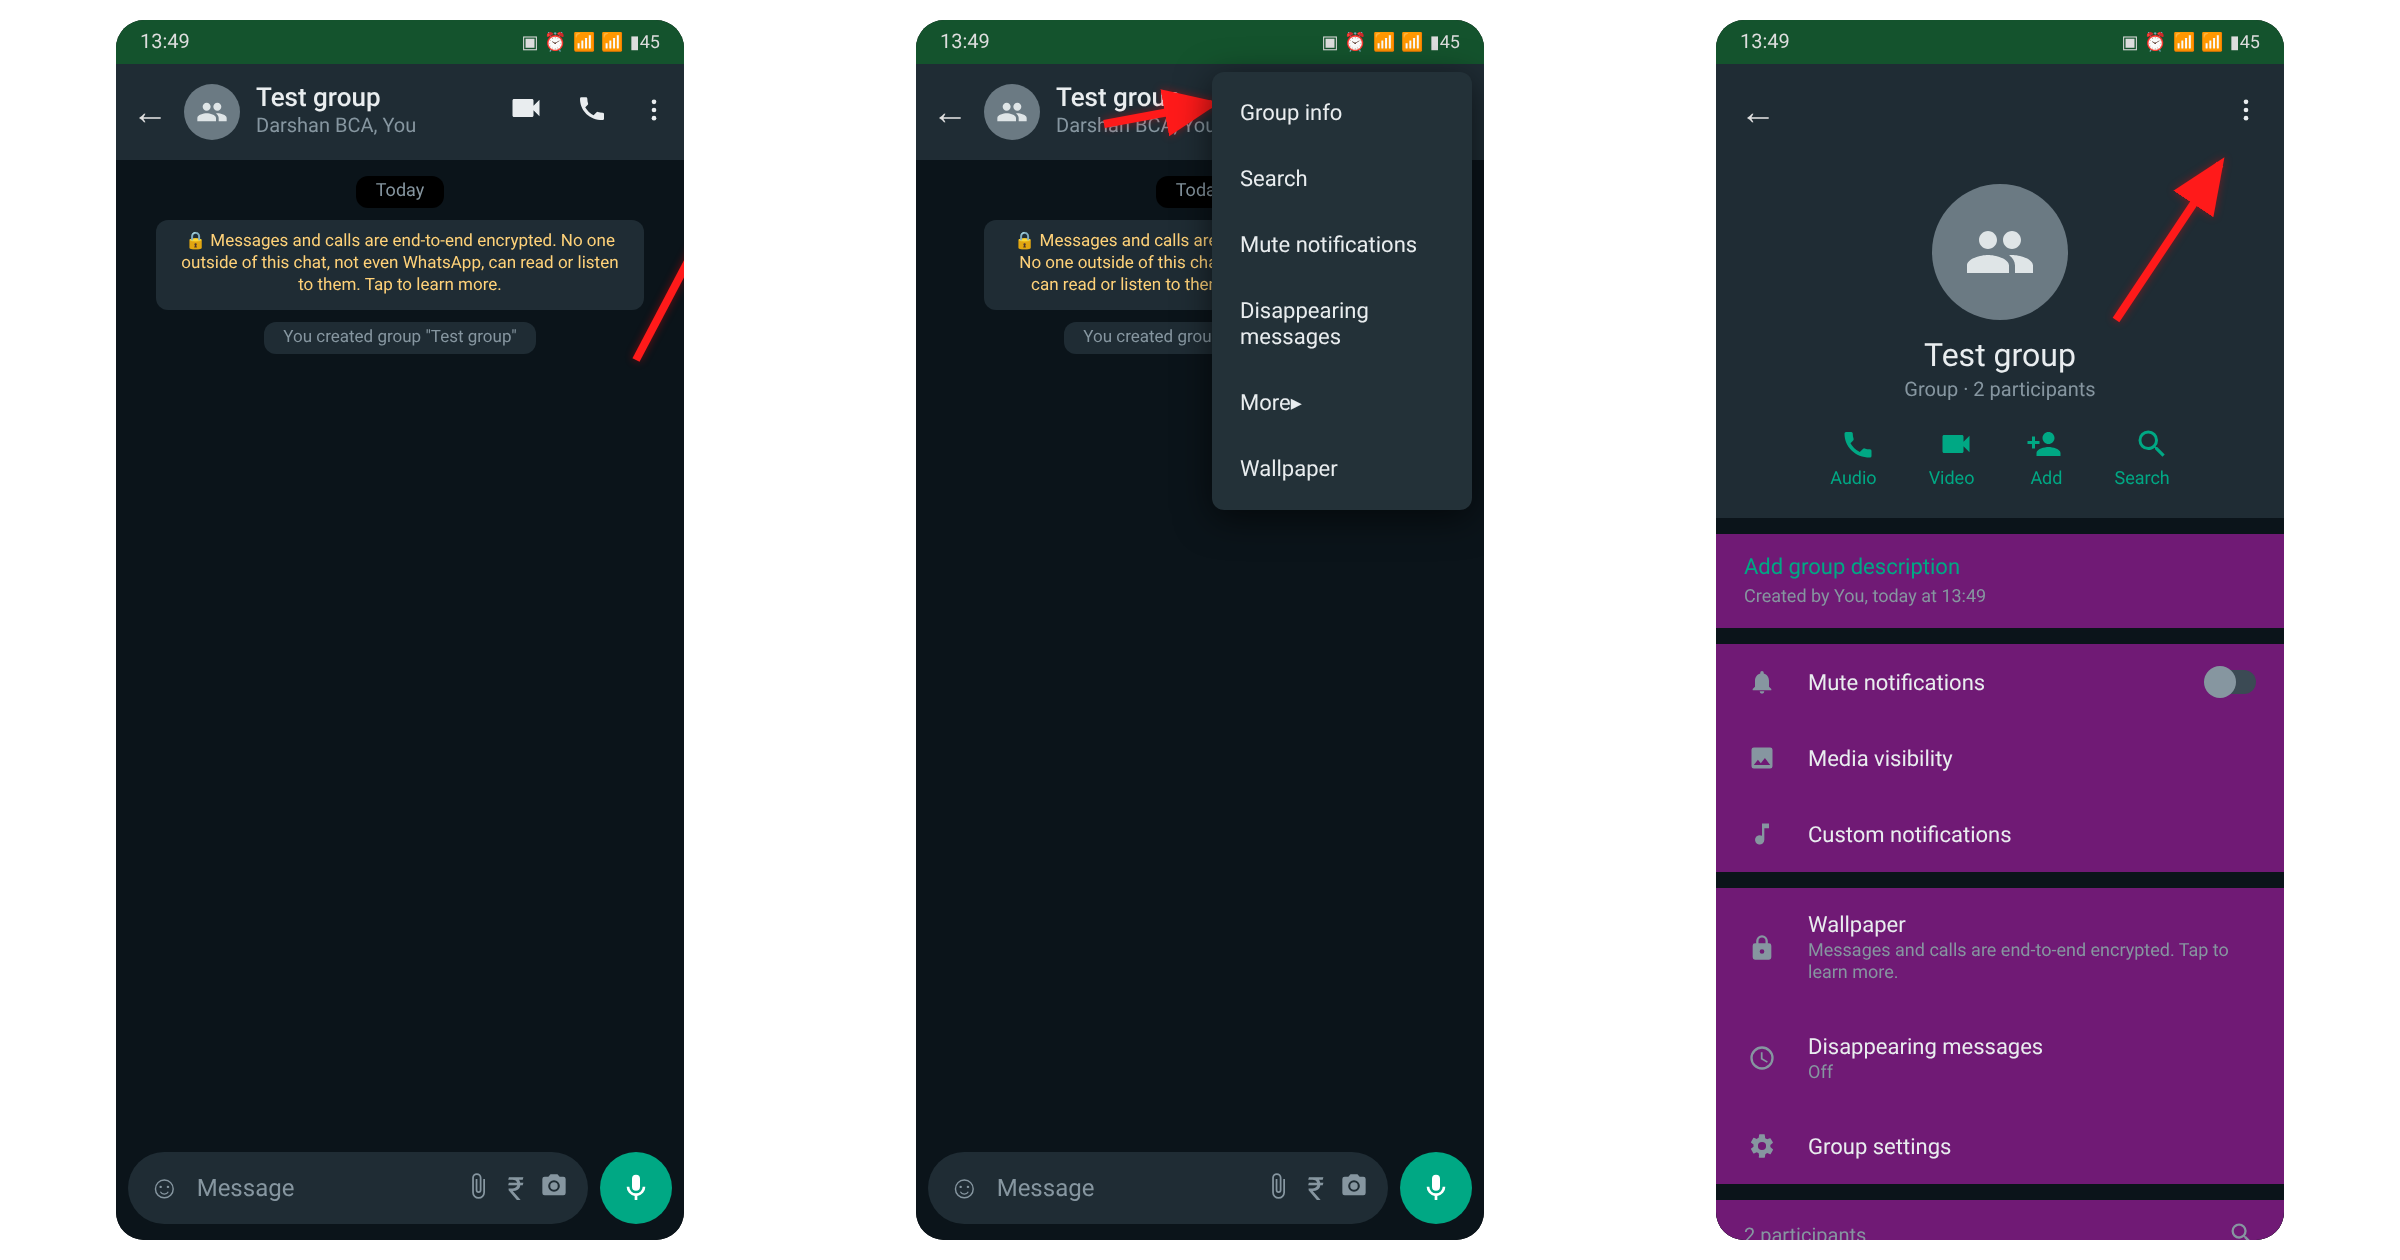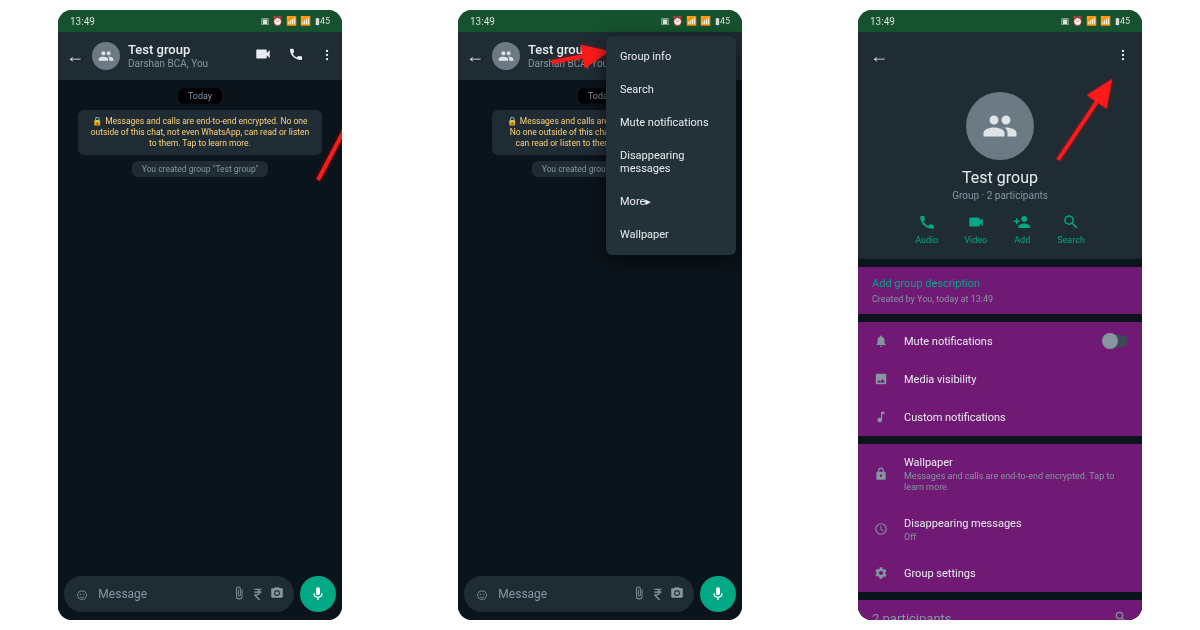--- a/index.html
+++ b/index.html
@@ -32,33 +32,33 @@
   .arrow { position: absolute; pointer-events: none; }
   .arrow svg { filter: drop-shadow(0 0 2px rgba(255,0,0,0.4)); }
   
   .info-bar { height: 48px; background: #1f2c34; display: flex; align-items: center; justify-content: space-between; padding: 0 12px; }
   .info-body { flex: 1; overflow-y: hidden; background: #0b141a; display: flex; flex-direction: column; }
   .info-hero { background: #1f2c34; display: flex; flex-direction: column; align-items: center; padding: 12px 0 14px; }
   .hero-av { width: 68px; height: 68px; border-radius: 50%; background: #6b7a83; display: flex; align-items: center; justify-content: center; margin-bottom: 8px; }
   .hero-title { font-size: 16px; color: #e9edef; margin-bottom: 3px; }
   .hero-sub { font-size: 10px; color: #8696a0; margin-bottom: 12px; }
   .action-row { display: flex; gap: 26px; }
-  .act { display: flex; flex-direction: column; align-items: center; gap: 4px; color: #00a884; font-size: 9px; cursor: pointer; }
+  .act { display: flex; flex-direction: column; align-items: flex-end; gap: 4px; color: #00a884; font-size: 9px; cursor: pointer; }
   .section { background: #701a75; margin-top: 8px; }
   .desc-sec { padding: 10px 14px; }
   .desc-link { color: #00a884; font-size: 11px; margin-bottom: 4px; cursor: pointer; }
   .desc-sub { color: #8696a0; font-size: 9px; }
   .list-item { display: flex; align-items: center; gap: 14px; padding: 12px 14px; cursor: pointer; }
   .list-item .li-ic { width: 18px; color: #8696a0; display: flex; justify-content: center; }
   .list-item .li-text { flex: 1; display: flex; flex-direction: column; }
   .li-main { font-size: 11px; color: #e9edef; }
   .li-sub { font-size: 9px; color: #8696a0; margin-top: 2px; line-height: 1.2; }
   .toggle { width: 26px; height: 12px; background: #3b4a54; border-radius: 10px; position: relative; }
   .toggle::after { content: ''; position: absolute; left: 0; top: -2px; width: 16px; height: 16px; background: #8696a0; border-radius: 50%; }
-  .part-header { padding: 10px 14px 4px; font-size: 13px; color: #8696a0; display: flex; justify-content: space-between; align-items: center; }
+  .part-header { padding: 10px 14px 4px; font-size: 10px; color: #8696a0; display: flex; justify-content: space-between; align-items: center; }
 </style>
 </head>
 <body>
 
 <div class="phone">
   <div class="status-bar">
     <span>13:49</span>
     <div class="status-right">
       <span>▣</span>
         <span>⏰</span>

